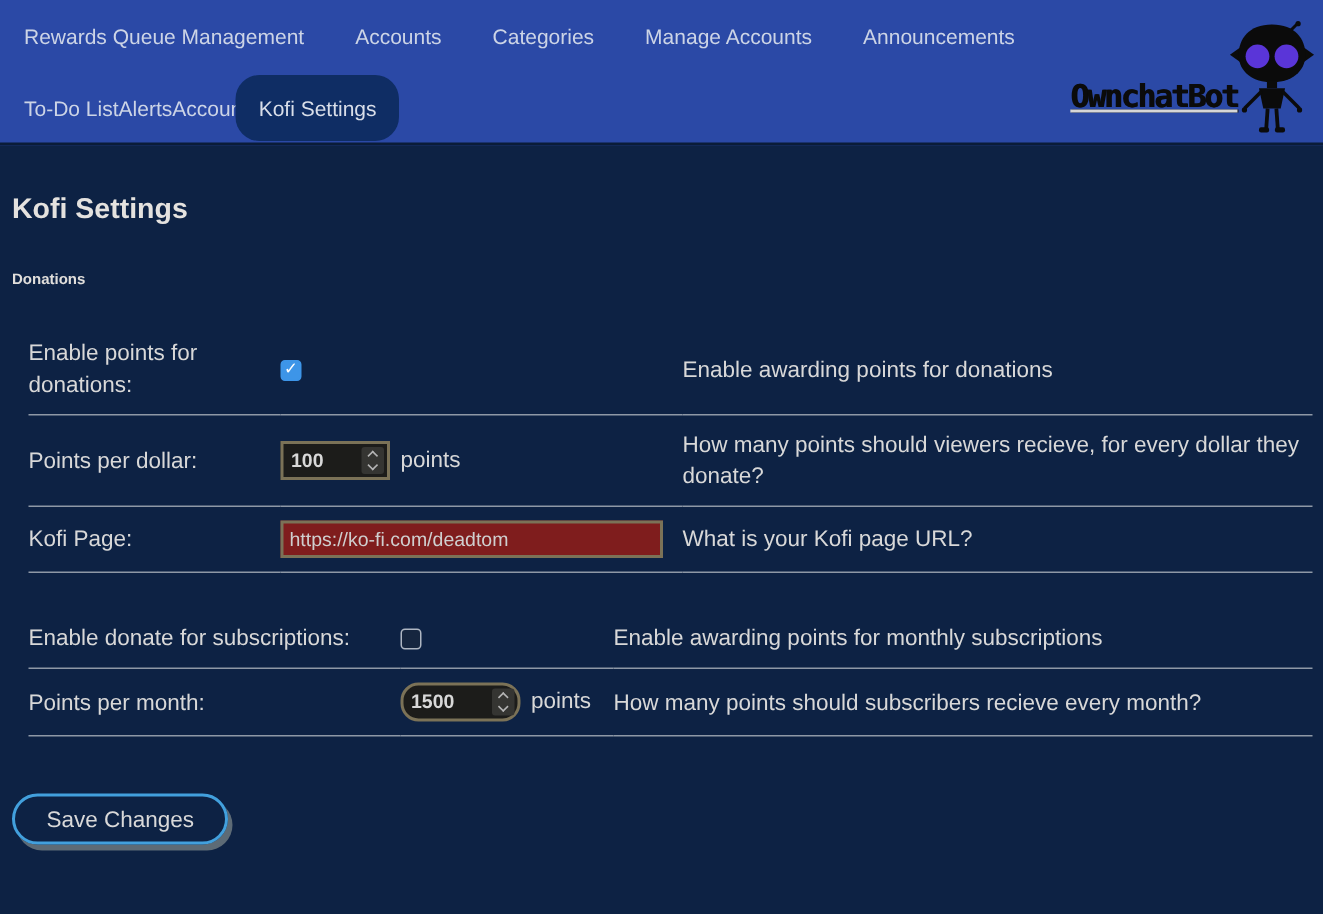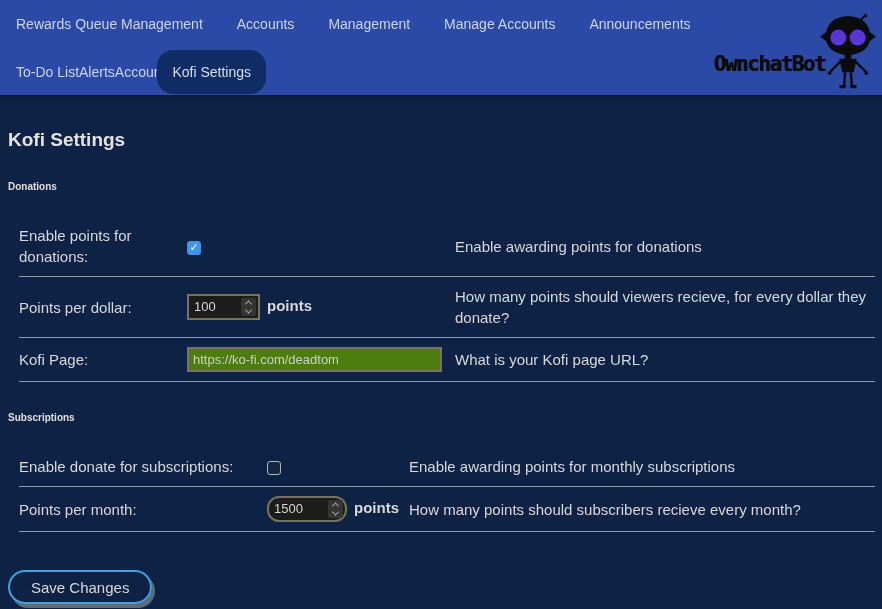--- a/index.html
+++ b/index.html
@@ -17,21 +17,21 @@
   .nav-row1 { height:48px; gap:34px; }
   .nav-row2 { height:47px; }
   .navlink {
     color:#ccd4e6; font-size:14px; text-decoration:none; cursor:pointer; white-space:nowrap;
   }
   .navlink.active {
     background:#0f2d64; border-radius:16px; padding:14px 15px; margin-left:-15px;
     color:#d9dee9;
   }
   .logo {
-    position:absolute; top:14px; right:5px; display:flex; align-items:flex-end;
+    position:absolute; top:14px; right:5px; display:flex; align-items:flex-end;text-decoration:underline;
   }
   .logo-text {
     font-family:"DejaVu Sans Mono",monospace; font-weight:bold; font-size:21px;
     letter-spacing:-1.5px; color:#0b0b0b; margin-bottom:16px;
     text-shadow:0.6px 0 #0b0b0b;
   }
   .logo svg { display:block; margin-left:-6px; }
   
   .main { padding:0 7px 0 8px; }
   h1.page-title { font-size:19px; font-weight:bold; color:#e4e2df; margin-top:32px; }
@@ -47,54 +47,54 @@
   .cb {
     display:inline-flex; width:14px; height:14px; border-radius:3px;
     border:1.5px solid #aeb6c2; background:#16263f; cursor:pointer;
     align-items:center; justify-content:center; font-size:11px; font-weight:bold; color:#fff;
     vertical-align:middle;
   }
   .cb.checked { background:#3d95e8; border-color:#3d95e8; }
   
   .numfield {
     display:inline-flex; align-items:center; height:26px;
-    background:#1c1c1a; border:2px solid #7b7257; vertical-align:middle;
+    background:#1c1c1a; border:2px solid #7b7257; vertical-align:middle;font-weight:bold;
   }
   .numfield.w-100 { width:73px; } .numfield.w-1500 { width:80px;border-radius:12px; }
   .numval { font-size:13px; color:#d8d8d8; padding-left:5px; flex:1; }
   .spin {
     width:15px; align-self:stretch; margin:2px 2px 2px 0; background:#353532; border-radius:2px;
     display:flex; flex-direction:column; align-items:center; justify-content:center; gap:4px; cursor:pointer;
   }
   .chev { display:block; width:5px; height:5px; border-left:1.5px solid #b5b5b5; border-top:1.5px solid #b5b5b5; }
   .chev.up { transform:rotate(45deg) translate(1px,1px); }
   .chev.dn { transform:rotate(225deg) translate(1px,1px); }
-  .suffix { margin-left:7px;font-weight:bold; }
+  .suffix { margin-left:7px; }
   
   .textinput {
-    width:255px; height:25px; background:#4d7c0f; border:2px solid #7b7257;
+    width:255px; height:25px; background:#7f1d1d; border:2px solid #7b7257;
     color:#cfcfcf; font-family:"Liberation Sans",sans-serif; font-size:13px; padding:0 4px;
     vertical-align:middle;
   }
   
   .save {
     display:inline-block; margin:38px 0 0 0; height:34px; padding:0 21px;
     background:transparent; border:2.5px solid #42a0dd; border-radius:17px;
     color:#d9d9d9; font-family:"Liberation Sans",sans-serif; font-size:15px; cursor:pointer;
     box-shadow:3px 4px 0 0 #5d6b76;
   }
 </style>
 </head>
 <body>
 
 <div class="nav">
   <div class="nav-row nav-row1">
     <a class="navlink">Rewards Queue Management</a>
     <a class="navlink">Accounts</a>
-    <a class="navlink">Management</a>
+    <a class="navlink">Categories</a>
     <a class="navlink">Manage Accounts</a>
     <a class="navlink">Announcements</a>
   </div>
   <div class="nav-row nav-row2">
     <a class="navlink">To-Do List</a>
     <a class="navlink">Alerts</a>
     <a class="navlink">Accounts</a>
     <a class="navlink active">Kofi Settings</a>
   </div>
   <div class="logo">
@@ -151,21 +151,20 @@
       <td><span>How many points should viewers recieve, for every dollar they donate?</span></td>
     </tr>
     <tr>
       <td><span>Kofi Page:</span></td>
       <td><input type="text" class="textinput" value="https://ko-fi.com/deadtom" style=""></td>
       <td><span>What is your Kofi page URL?</span></td>
     </tr>
   </tbody>
     </table>
 
-  <h2 class="section-heading">Subscriptions</h2>
   <table class="settings t-sub">
     <colgroup>
         <col class="c1">
         <col class="c2">
         <col class="c3">
       </colgroup>
     <tbody>
         <tr>
       <td><span>Enable donate for subscriptions:</span></td>
       <td><span class="cb"></span></td>

